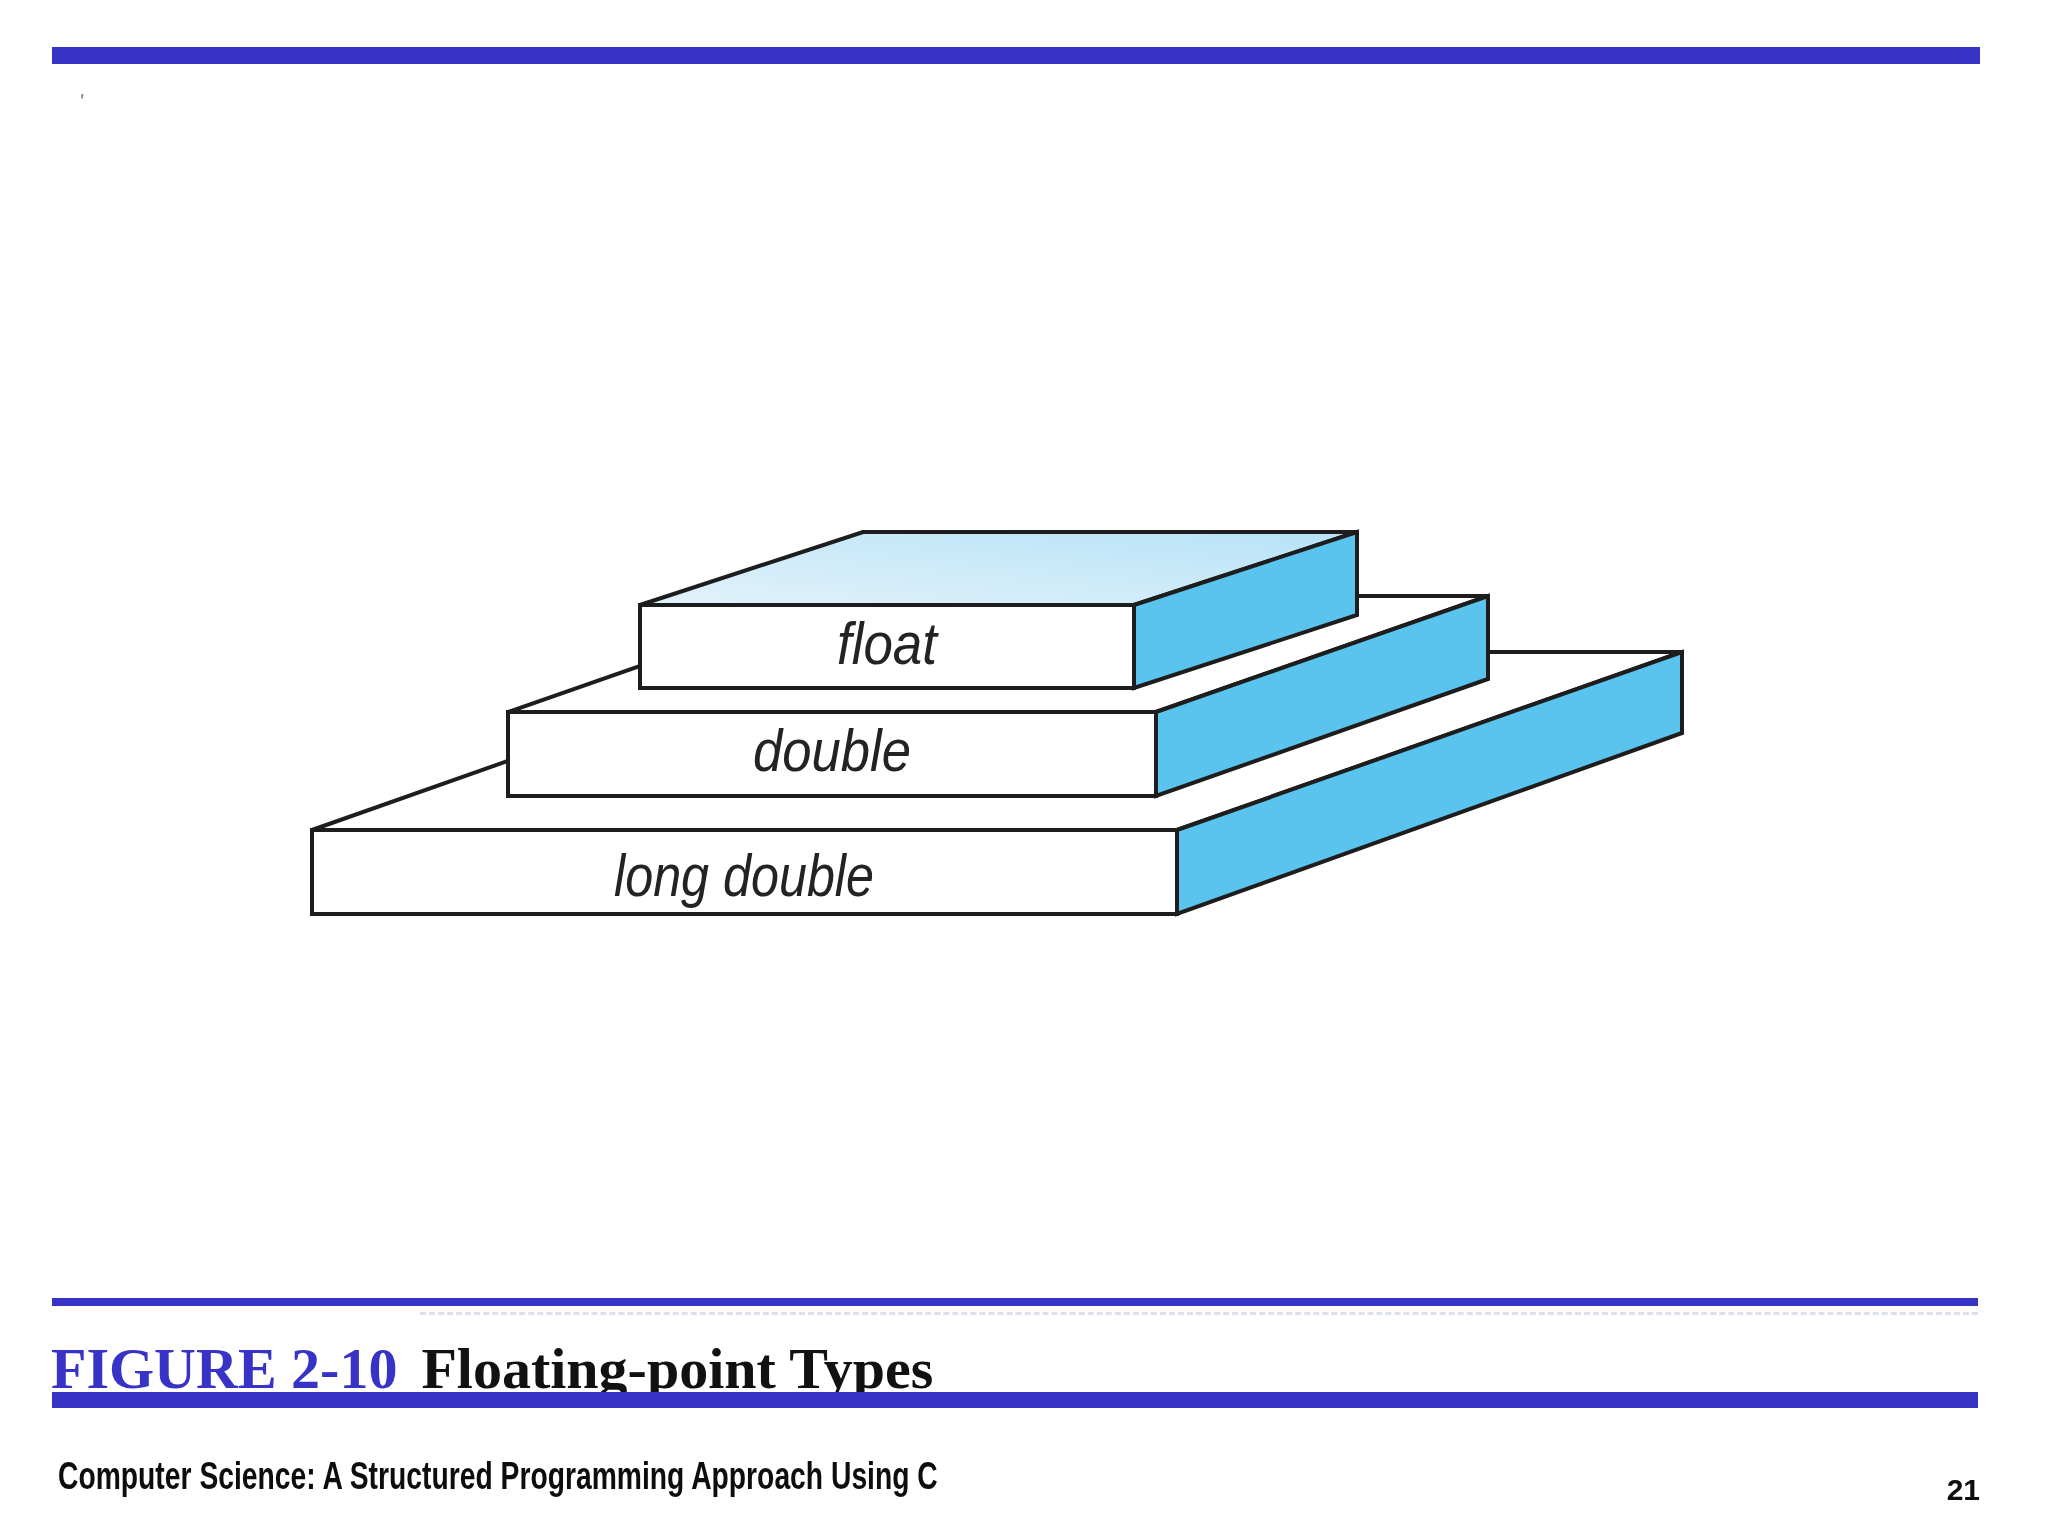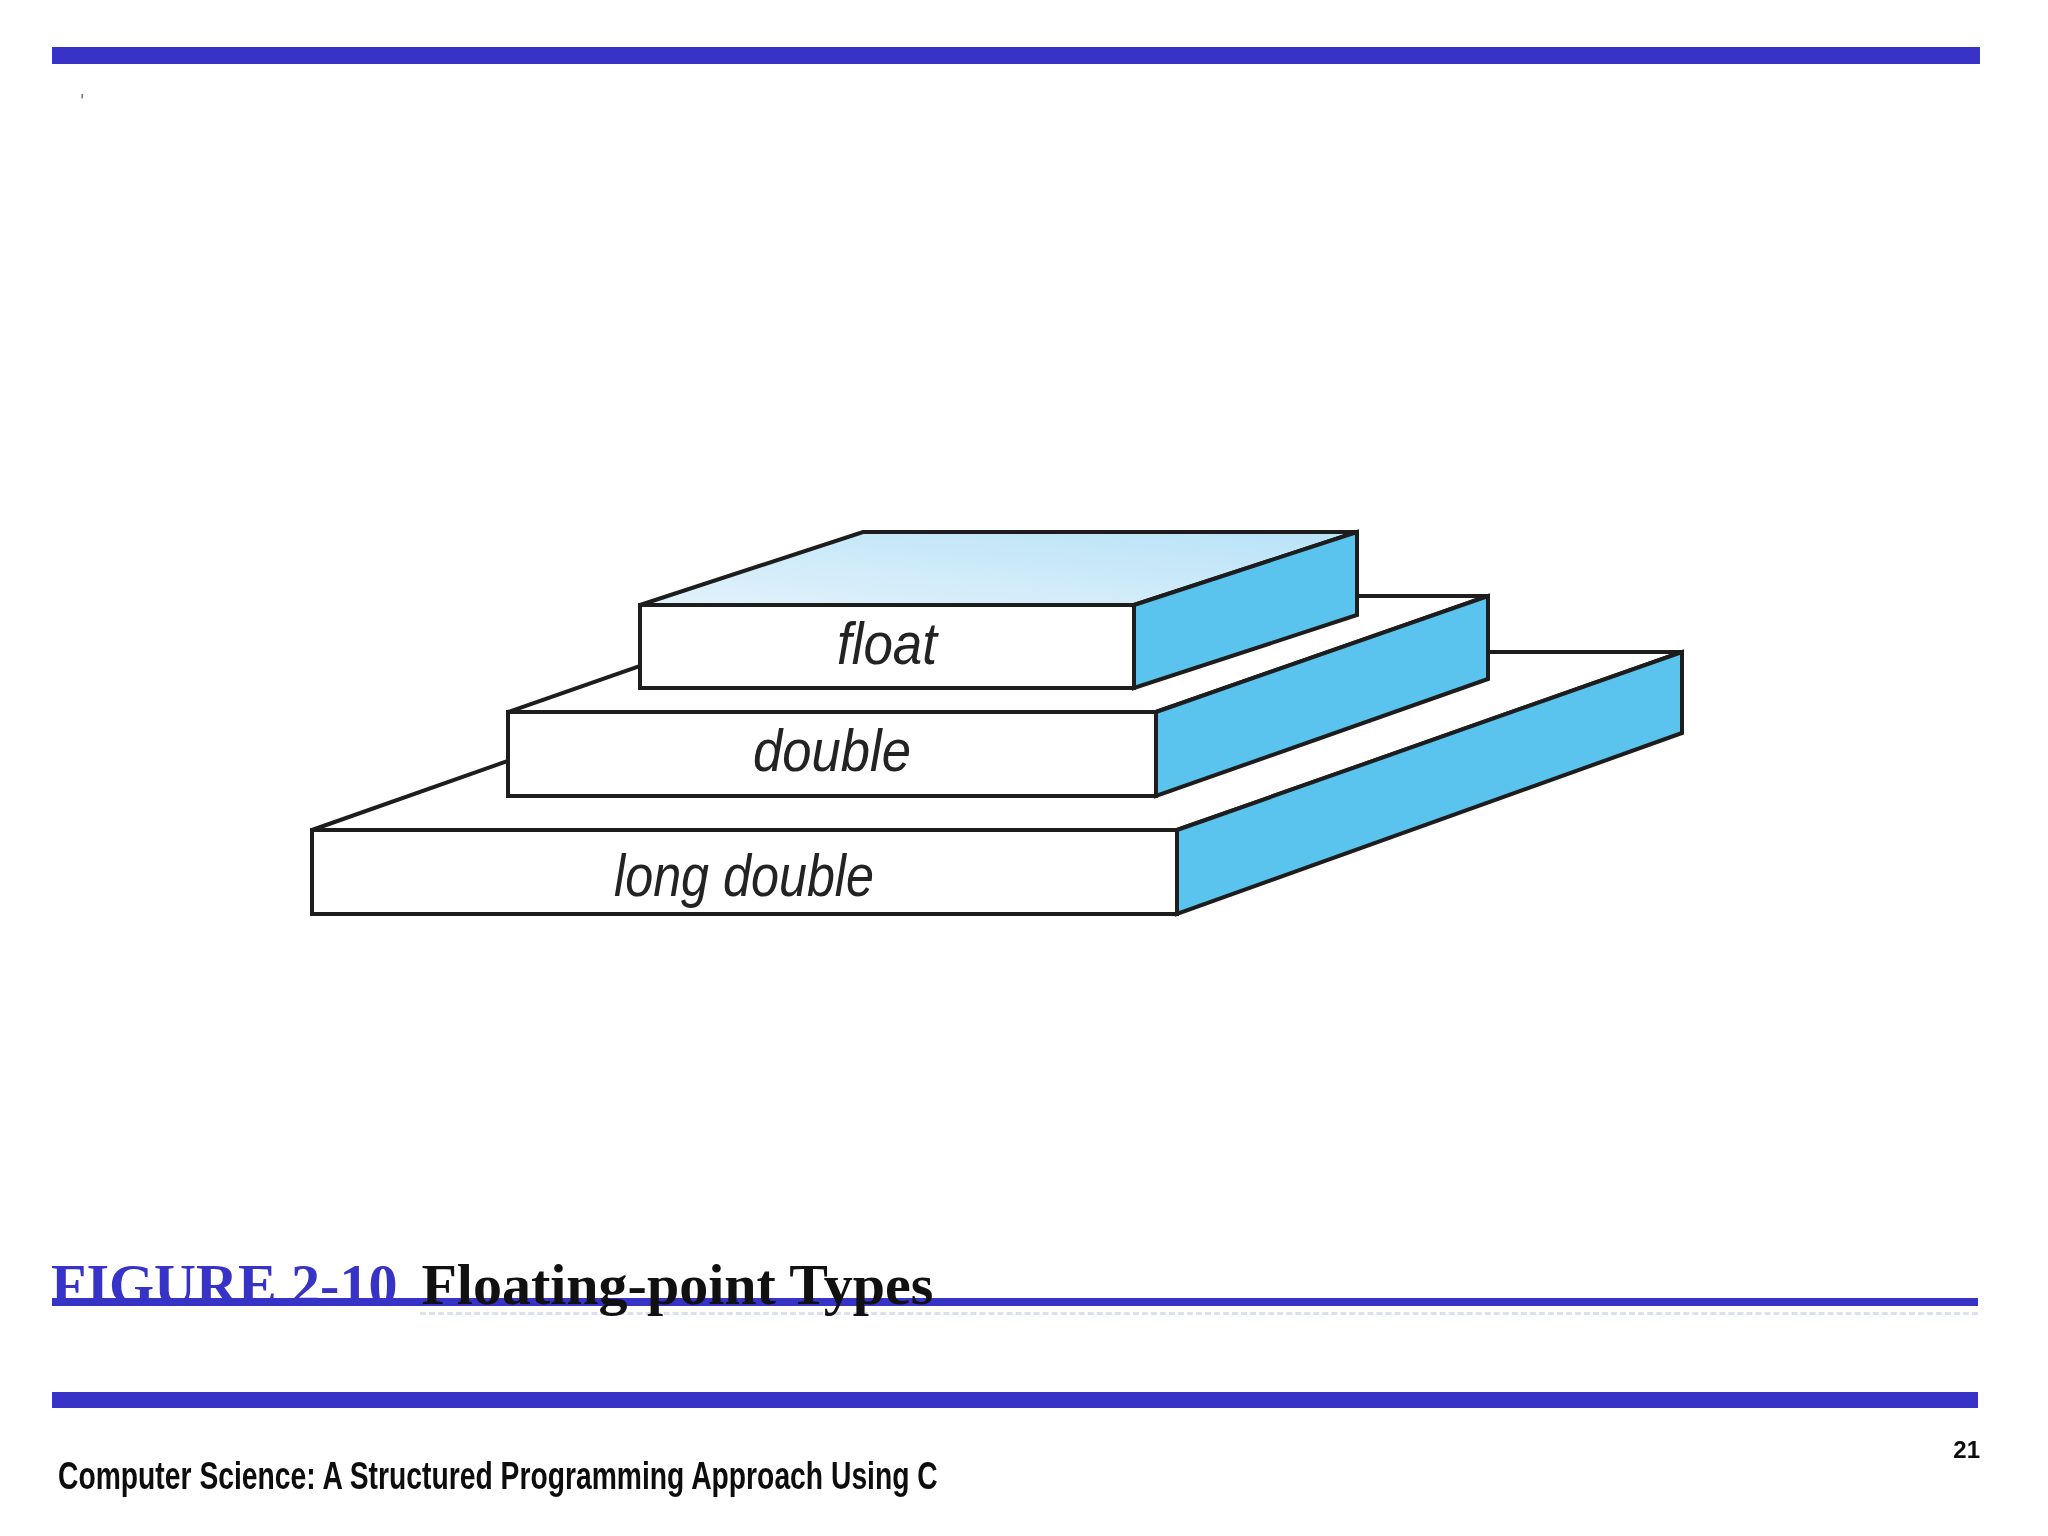--- a/index.html
+++ b/index.html
@@ -56,21 +56,21 @@
   .cap-rule-bottom { top: 1392px; height: 16px; }
   .cap-dashes {
     position: absolute;
     left: 420px; top: 1312px;
     width: 1558px; height: 0;
     border-top: 3px dashed #c9cfe6;
     opacity: 0.65;
   }
   .caption {
     position: absolute;
-    left: 51px; top: 1254px;
+    left: 51px; top: 1338px;
     width: 1900px;
     font-family: "Liberation Serif", serif;
     font-weight: bold;
     font-size: 58px;
     line-height: 62px;
     white-space: nowrap;
   }
   .fig-label { color: #3633c6; }
   .fig-title { color: #111111; margin-left: 24px; }
 
@@ -82,24 +82,24 @@
     font-weight: bold;
     font-size: 39px;
     line-height: 42px;
     color: #0d0d0d;
     transform: scaleX(0.725);
     transform-origin: left center;
     white-space: nowrap;
   }
   .page-number {
     position: absolute;
-    right: 68px; top: 1433px;
+    right: 68px; top: 1473px;
     font-family: "Liberation Sans", sans-serif;
     font-weight: bold;
-    font-size: 24px;
+    font-size: 30px;
     line-height: 33px;
     color: #0d0d0d;
     text-align: left;
   }
 </style>
 </head>
 <body>
 
 <div class="slide">
 

